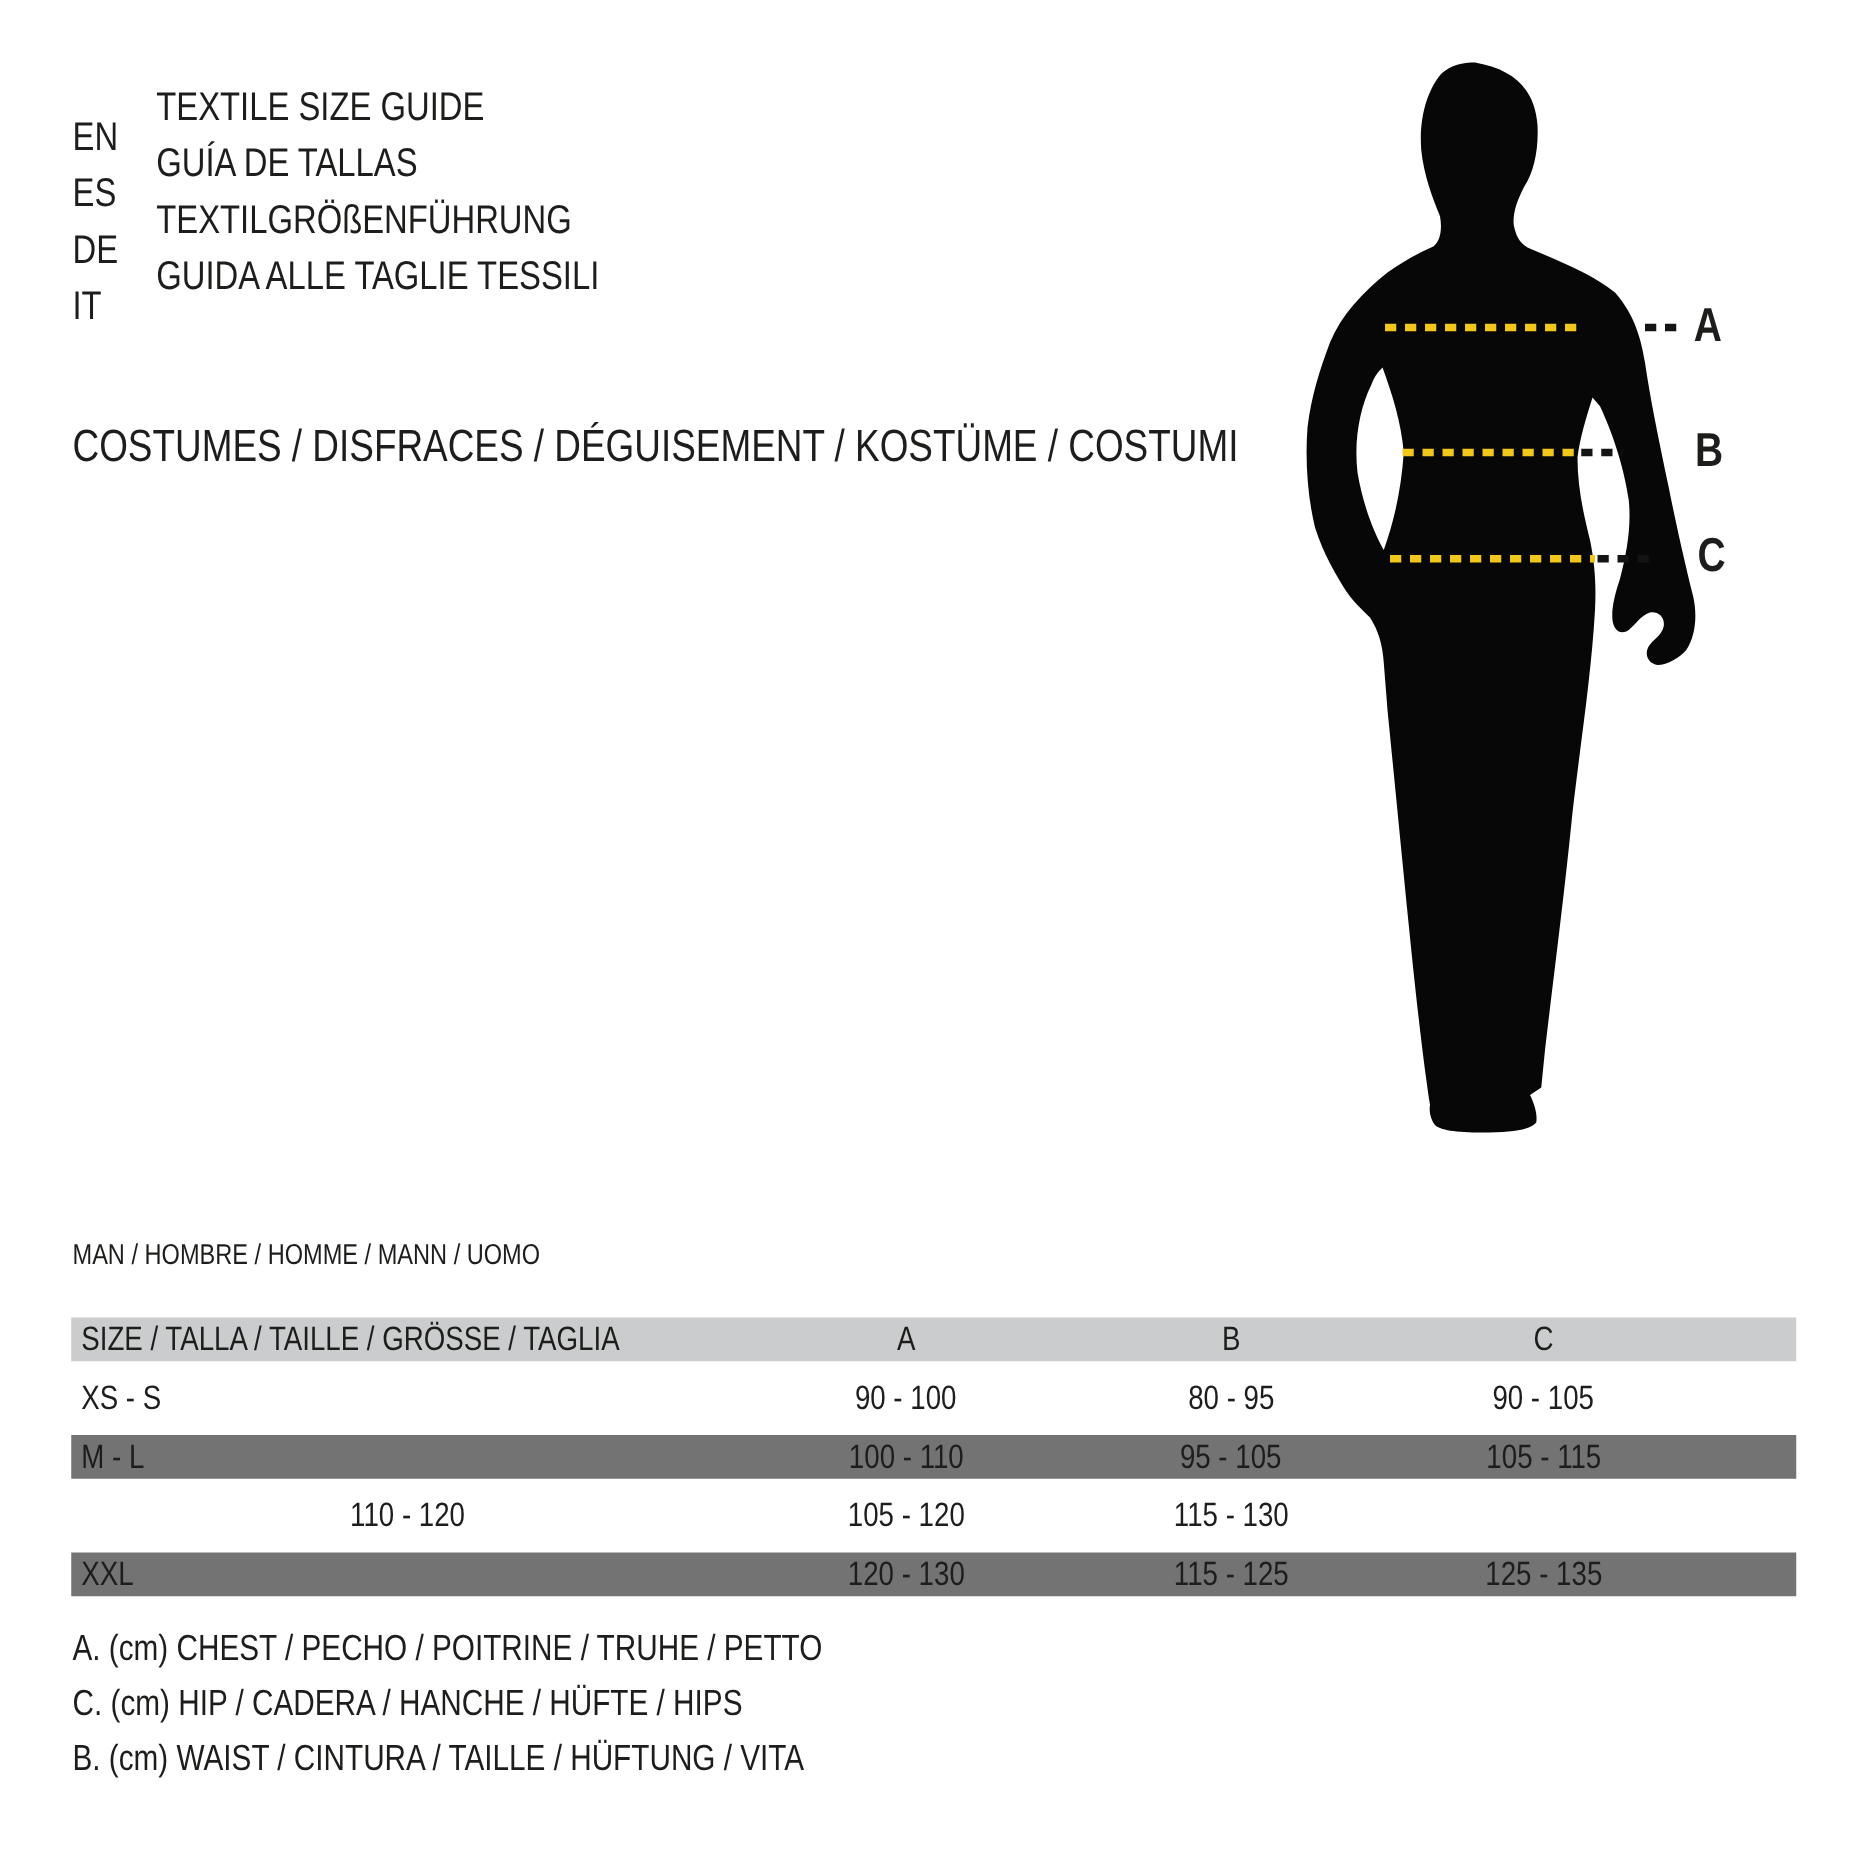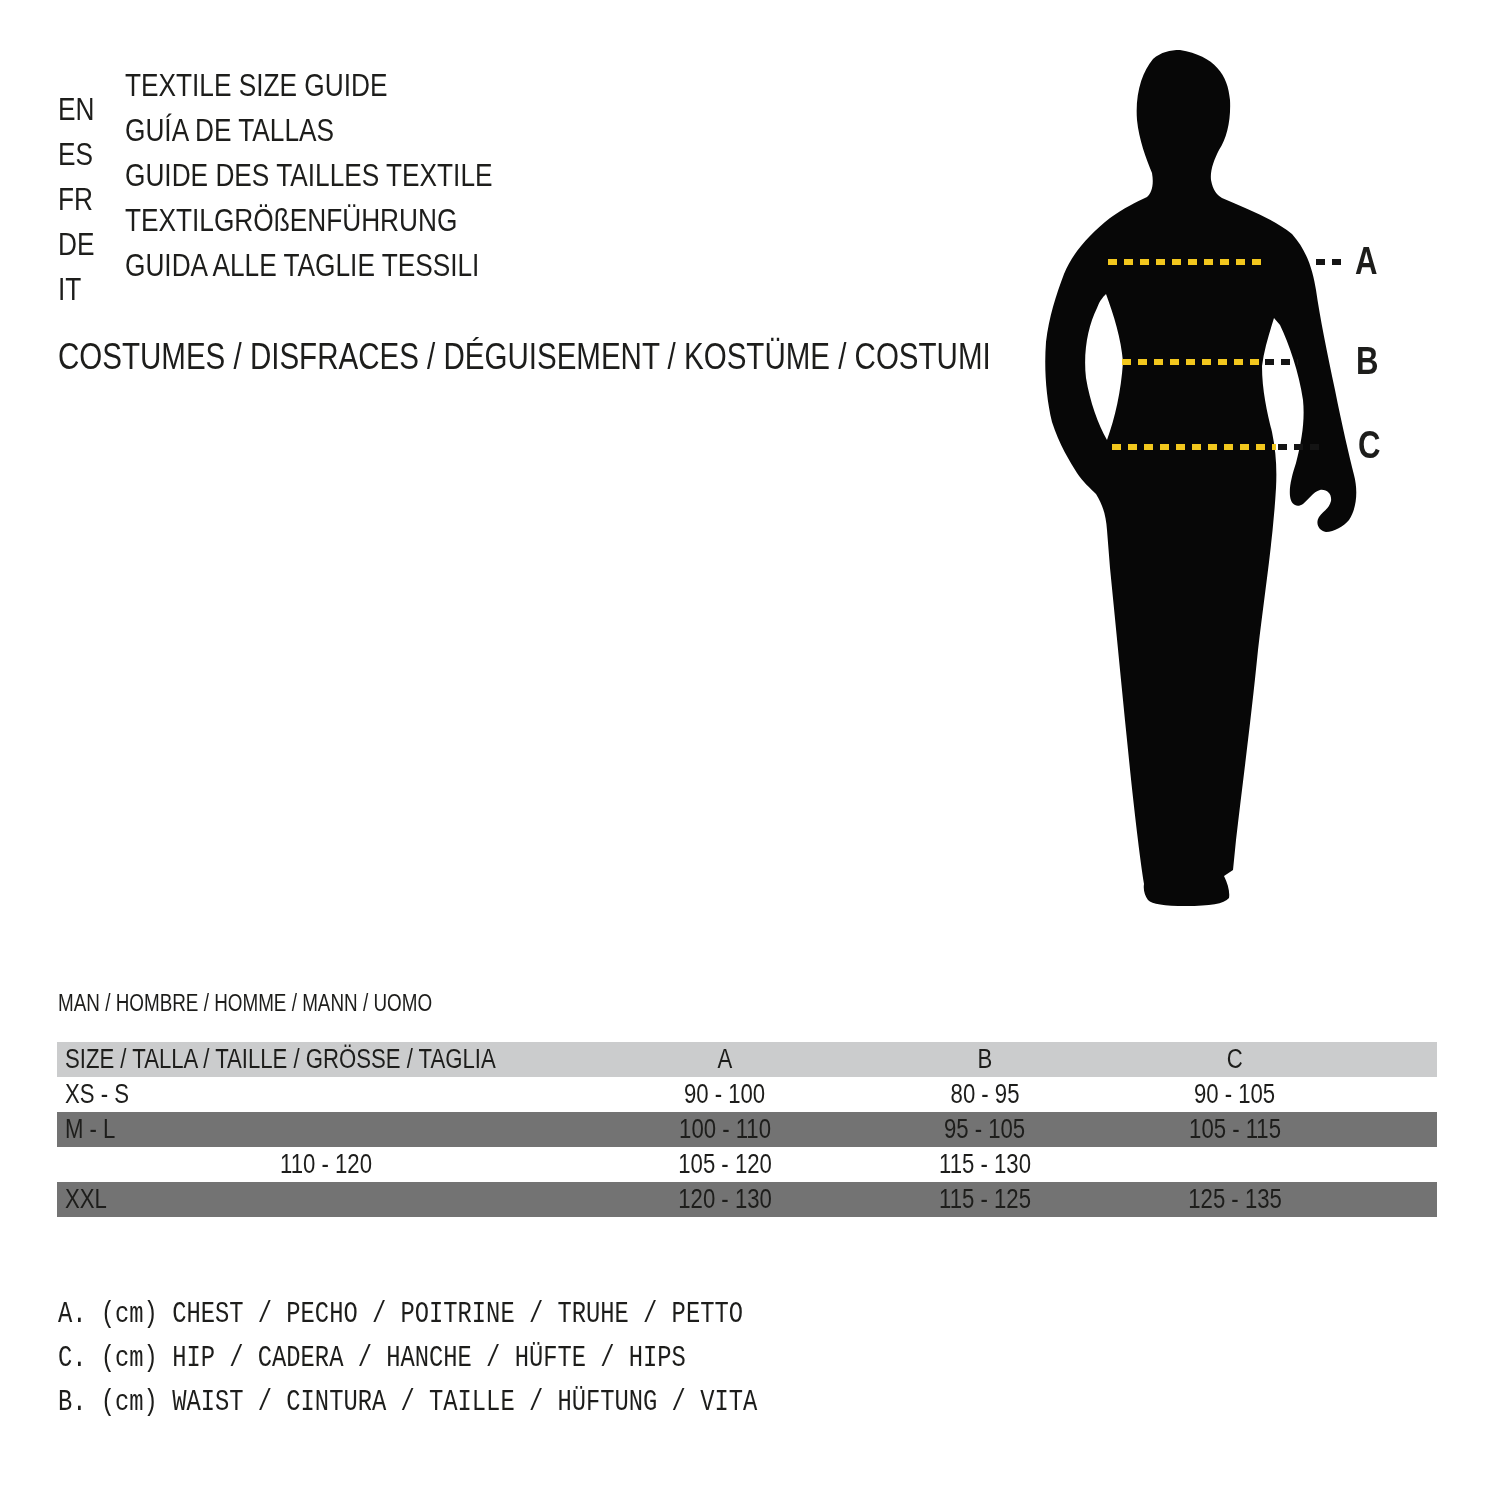--- a/index.html
+++ b/index.html
@@ -25,47 +25,43 @@
   .measure-label { position:absolute; font-size:38px; font-weight:bold; line-height:36px; }
   .label-a { left:1355px; top:243px; }
   .label-b { left:1356px; top:343px; }
   .label-c { left:1358px; top:427px; }
 
   
   .section-title { position:absolute; left:58px; top:990px; font-size:23px; }
 
   
   .size-table { position:absolute; left:57px; top:1042px; width:1380px; font-size:27px; }
-  .t-row { display:grid; grid-template-columns:538px 260px 260px 240px 1fr; height:35px; align-items:center; }
+  .t-row { display:grid; grid-template-columns:538px 260px 260px 240px 1fr; height:35px; align-items:center;margin-top:12px; }
   .t-row.header { background:#cbcccd; }
   .t-row.stripe { background:#737373; }
   .t-cell { text-align:center; line-height:35px; }
   .t-cell-label { text-align:left; padding-left:8px; line-height:35px; }
 
   
   .legend { position:absolute; left:58px; top:1292px; }
-  .legend-row { display:flex; align-items:center; height:44px; font-size:29px;font-family:Liberation Mono, monospace; }
+  .legend-row { display:flex; align-items:flex-end; height:44px; font-size:29px; }
 </style>
 </head>
 <body>
 
 <div class="page">
 
   <div class="lang-block">
     <div class="lang-row">
       <span class="lang-code"><span class="cond">EN</span></span>
       <span class="cond">TEXTILE SIZE GUIDE</span>
     </div>
     <div class="lang-row">
       <span class="lang-code"><span class="cond">ES</span></span>
       <span class="cond">GUÍA DE TALLAS</span>
-    </div>
-    <div class="lang-row">
-      <span class="lang-code"><span class="cond">FR</span></span>
-      <span class="cond">GUIDE DES TAILLES TEXTILE</span>
     </div>
     <div class="lang-row">
       <span class="lang-code"><span class="cond">DE</span></span>
       <span class="cond">TEXTILGRÖßENFÜHRUNG</span>
     </div>
     <div class="lang-row">
       <span class="lang-code"><span class="cond">IT</span></span>
       <span class="cond">GUIDA ALLE TAGLIE TESSILI</span>
     </div>
   </div>

